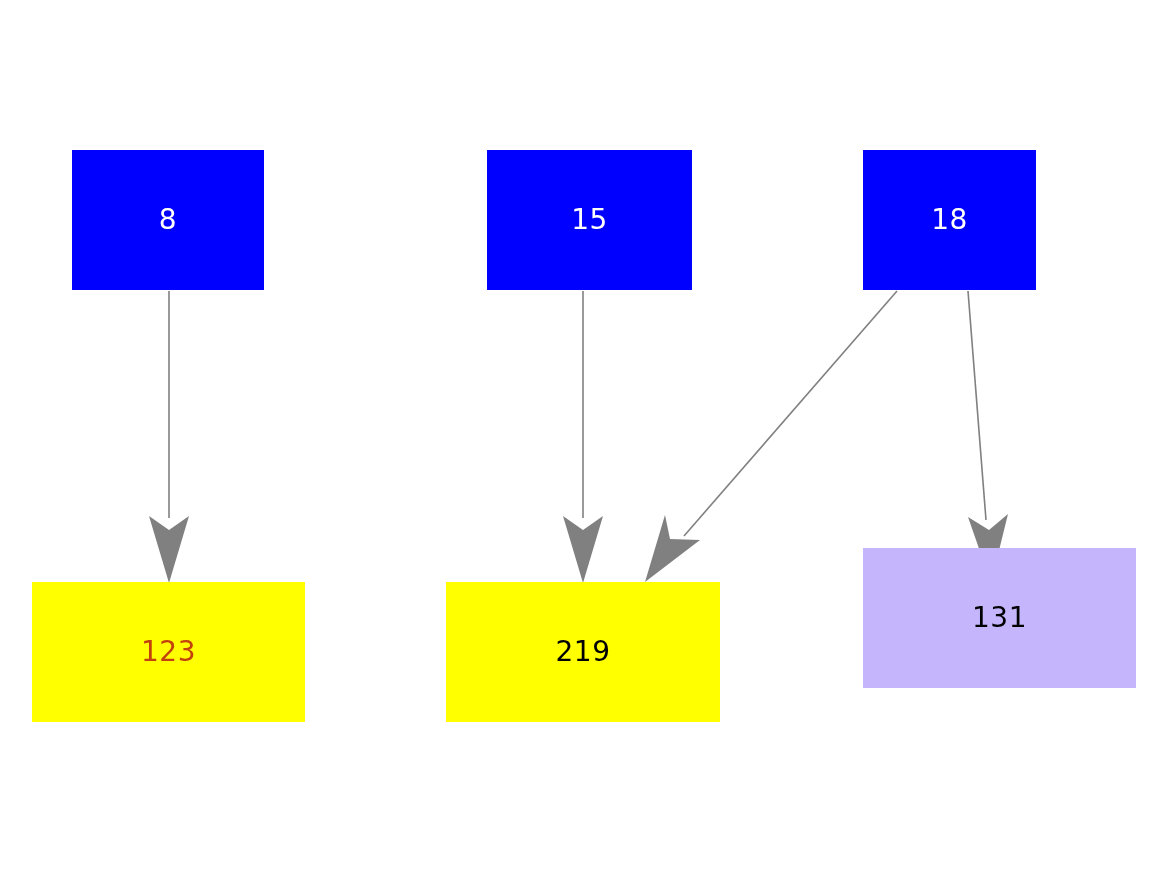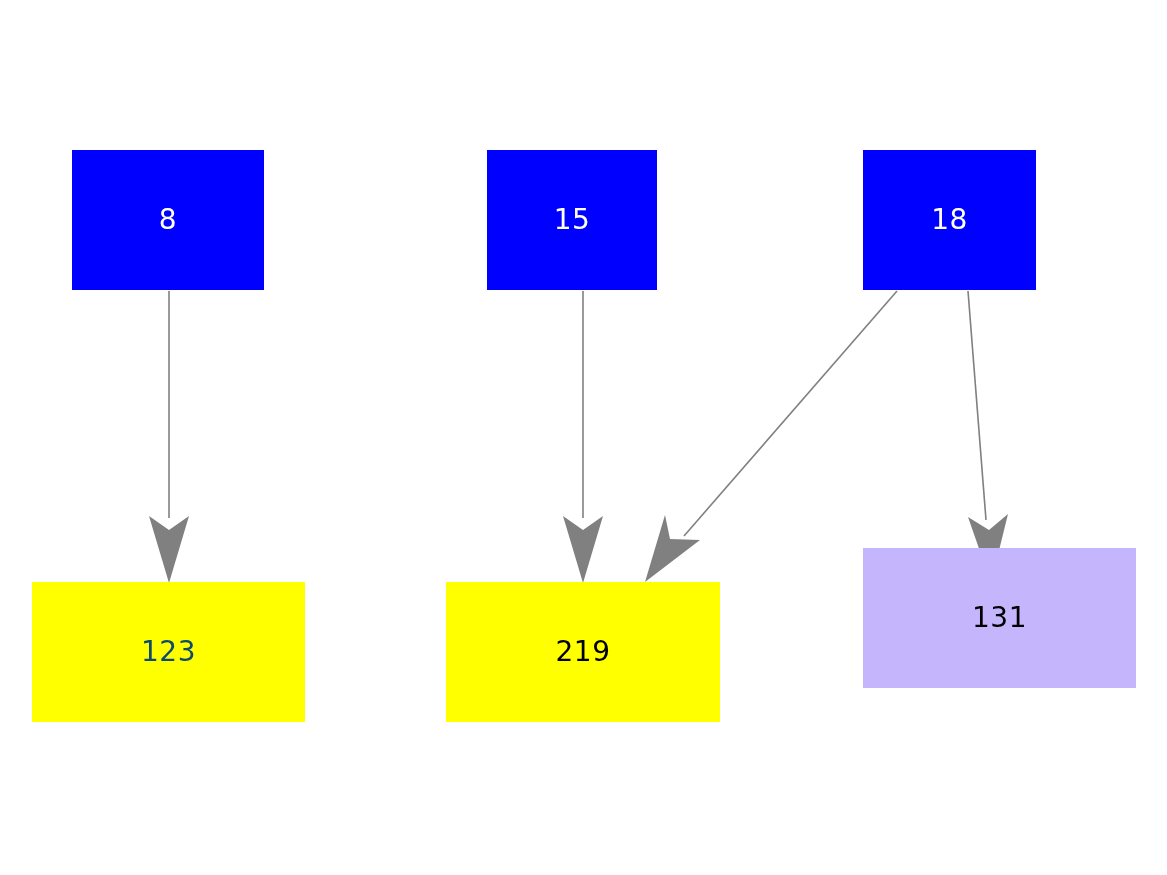--- a/index.html
+++ b/index.html
@@ -82,30 +82,30 @@
     <g>
       <line class="edge-line" x1="968" y1="291" x2="986" y2="520" stroke="#808080" stroke-width="1.6"></line>
       <path class="edge-arrowhead" d="M 991,583 L 968,517 L 989,530 L 1008,514 Z" fill="#808080"></path>
     </g>
   </svg>
 
   <div class="node source" id="node-n10" style="left: 72px; top: 150px; width: 192px; height: 140px; background: rgb(0, 0, 255);">
     <span class="node-label" style="color: rgb(255, 255, 255);">8</span>
   </div>
 
-  <div class="node source" id="node-n15" style="left: 487px; top: 150px; width: 170px; height: 140px; background: rgb(0, 0, 255);">
+  <div class="node source" id="node-n15" style="left: 487px; top: 150px; width: 205px; height: 140px; background: rgb(0, 0, 255);">
     <span class="node-label" style="color: rgb(255, 255, 255);">15</span>
   </div>
 
   <div class="node source" id="node-n18" style="left: 863px; top: 150px; width: 173px; height: 140px; background: rgb(0, 0, 255);">
     <span class="node-label" style="color: rgb(255, 255, 255);">18</span>
   </div>
 
   <div class="node target" id="node-n123" style="left: 32px; top: 582px; width: 273px; height: 140px; background: rgb(255, 255, 0);">
-    <span class="node-label" style="color: #0c4a6e;">123</span>
+    <span class="node-label" style="color: #c2410c;">123</span>
   </div>
 
   <div class="node target" id="node-n132" style="left: 446px; top: 582px; width: 274px; height: 140px; background: rgb(255, 255, 0);">
     <span class="node-label" style="color: rgb(0, 0, 0);">219</span>
   </div>
 
   <div class="node target" id="node-n131" style="left: 863px; top: 548px; width: 273px; height: 140px; background: #c4b5fd;">
     <span class="node-label" style="color: rgb(0, 0, 0);">131</span>
   </div>
 

